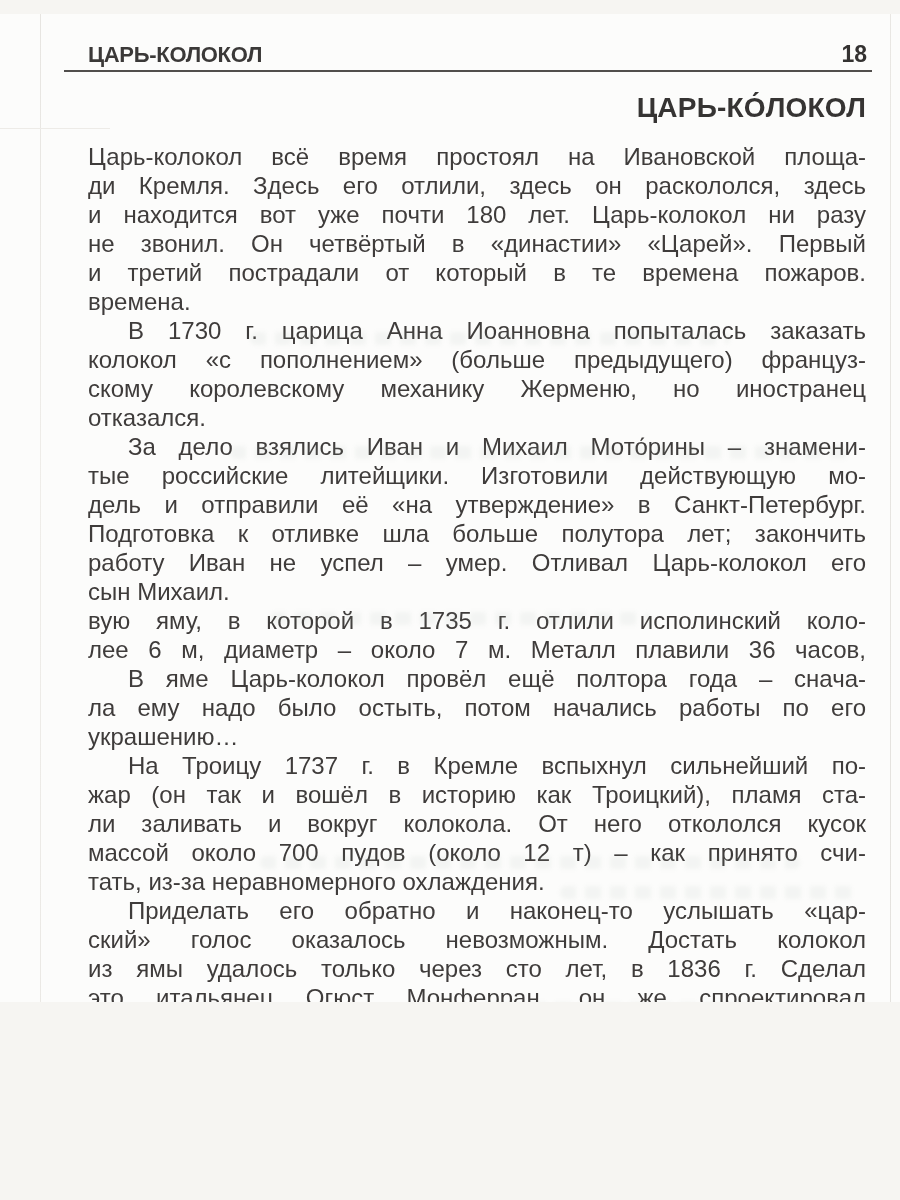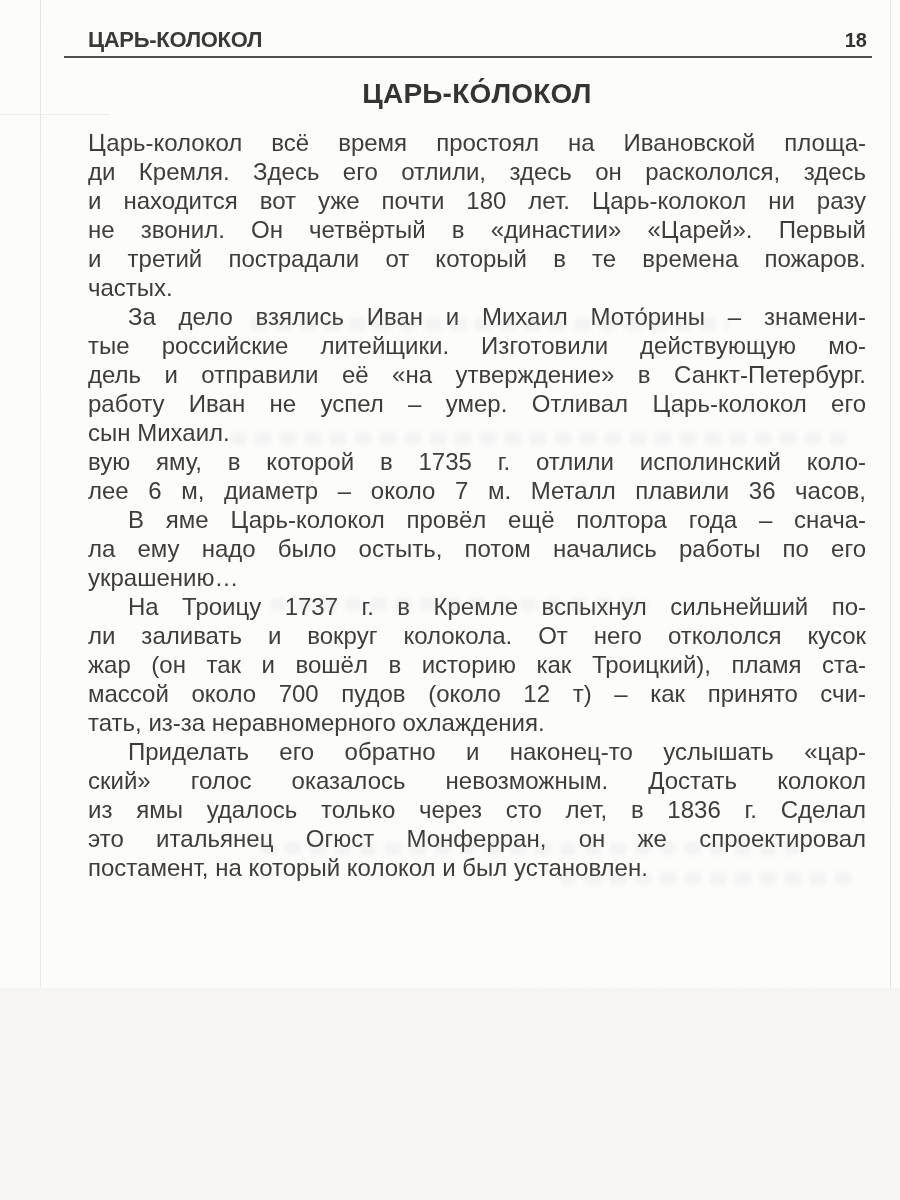--- a/index.html
+++ b/index.html
@@ -4,21 +4,21 @@
 <style>
   html, body {
     margin: 0;
     padding: 0;
     background: #f6f5f2;
   }
   .page {
     position: relative;
     width: 900px;
     height: 988px;
-    margin: 0 auto;
+    margin: 14px auto;
     background: #fcfcfb;
     overflow: hidden;
     font-family: "Liberation Sans", sans-serif;
     color: var(--ink, #3f3c3b);
   }
   
   .edge-left {
     position: absolute;
     left: 40px; top: 0;
     width: 1px; height: 1200px;
@@ -46,40 +46,40 @@
     justify-content: space-between;
     align-items: baseline;
   }
   .running-title {
     font-size: 22px;
     font-weight: 700;
     letter-spacing: -0.3px;
     color: #3b3938;
   }
   .page-number {
-    font-size: 20px;
+    font-size: 23px;
     font-weight: 700;
     color: #343231;
   }
   .header-rule {
     position: absolute;
     left: 64px;
     top: 56px;
     width: 808px;
     height: 2px;
     background: #514e4c;
   }
   
   .article-title {
     position: absolute;
     left: 88px;
     top: 78px;
     width: 778px;
     margin: 0;
-    text-align: center;
+    text-align: right;
     font-size: 28px;
     font-weight: 700;
     letter-spacing: 0.2px;
     color: #363433;
   }
   
   .article-body {
     position: absolute;
     left: 88px;
     top: 128px;
@@ -128,42 +128,49 @@
 
   <h1 class="article-title">ЦАРЬ-КО́ЛОКОЛ</h1>
 
   <div class="article-body">
       <div class="para">
         <div class="line">Царь-колокол всё время простоял на Ивановской площа-</div>
         <div class="line">ди Кремля. Здесь его отлили, здесь он раскололся, здесь</div>
         <div class="line">и находится вот уже почти 180 лет. Царь-колокол ни разу</div>
         <div class="line">не звонил. Он четвёртый в «династии» «Царей». Первый</div>
         <div class="line">и третий пострадали от который в те времена пожаров.</div>
-        <div class="line last">частых.</div>
+        <div class="line last">времена.</div>
+      </div>
+      <div class="para">
+        <div class="line indent">В 1730 г. царица Анна Иоанновна попыталась заказать</div>
+        <div class="line">колокол «с пополнением» (больше предыдущего) француз-</div>
+        <div class="line">скому королевскому механику Жерменю, но иностранец</div>
+        <div class="line last">отказался.</div>
       </div>
       <div class="para">
         <div class="line indent">За дело взялись Иван и Михаил Мото́рины – знамени-</div>
         <div class="line">тые российские литейщики. Изготовили действующую мо-</div>
         <div class="line">дель и отправили её «на утверждение» в Санкт-Петербург.</div>
+        <div class="line">Подготовка к отливке шла больше полутора лет; закончить</div>
         <div class="line">работу Иван не успел – умер. Отливал Царь-колокол его</div>
         <div class="line last">сын Михаил.</div>
       </div>
       <div class="para">
         <div class="line">вую яму, в которой в 1735 г. отлили исполинский коло-</div>
         <div class="line">лее 6 м, диаметр – около 7 м. Металл плавили 36 часов,</div>
       </div>
       <div class="para">
         <div class="line indent">В яме Царь-колокол провёл ещё полтора года – снача-</div>
         <div class="line">ла ему надо было остыть, потом начались работы по его</div>
         <div class="line last">украшению…</div>
       </div>
       <div class="para">
         <div class="line indent">На Троицу 1737 г. в Кремле вспыхнул сильнейший по-</div>
+        <div class="line">жар (он так и вошёл в историю как Троицкий), пламя ста-</div>
         <div class="line">ли заливать и вокруг колокола. От него откололся кусок</div>
-        <div class="line">жар (он так и вошёл в историю как Троицкий), пламя ста-</div>
         <div class="line">массой около 700 пудов (около 12 т) – как принято счи-</div>
         <div class="line last">тать, из-за неравномерного охлаждения.</div>
       </div>
       <div class="para">
         <div class="line indent">Приделать его обратно и наконец-то услышать «цар-</div>
         <div class="line">ский» голос оказалось невозможным. Достать колокол</div>
         <div class="line">из ямы удалось только через сто лет, в 1836 г. Сделал</div>
         <div class="line">это итальянец Огюст Монферран, он же спроектировал</div>
         <div class="line last">постамент, на который колокол и был установлен.</div>
       </div>

